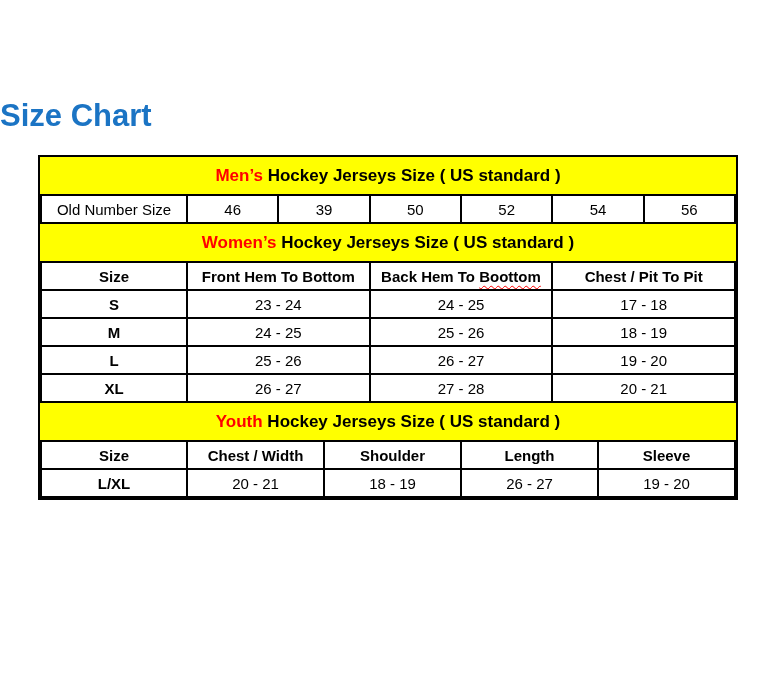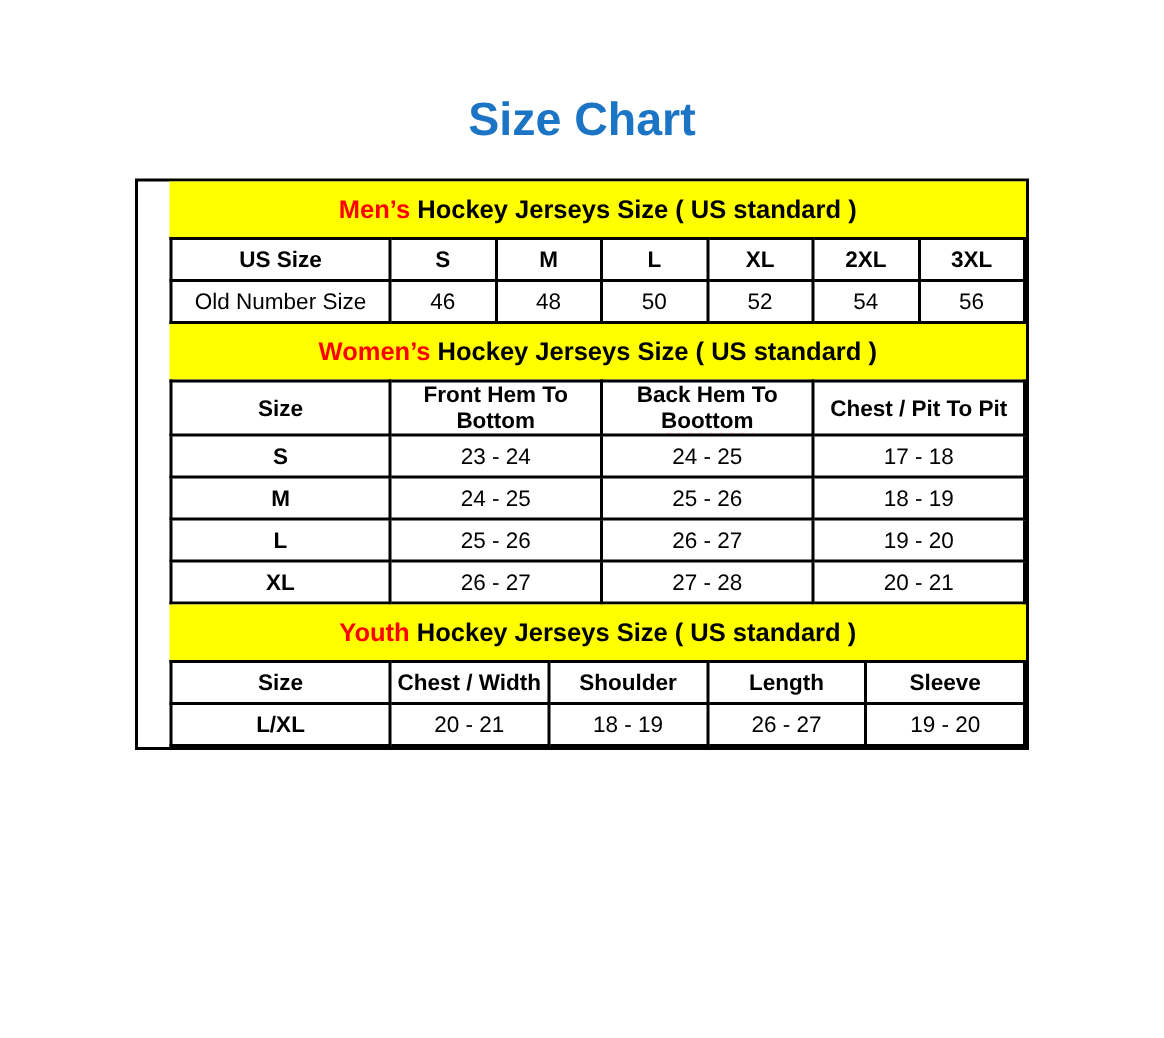--- a/index.html
+++ b/index.html
@@ -13,32 +13,31 @@
     margin: 0;
     padding: 0;
     background: #ffffff;
     width: 776px;
     height: 692px;
     overflow: hidden;
     font-family: "Liberation Sans", sans-serif;
     color: #000000;
   }
   .page-title {
-    margin: 62px 0 0 0;
-    text-align: center;
+    margin: 98px 0 0 0;
+    text-align: left;
     font-size: 31px;
     font-weight: bold;
     color: var(--blue);
     letter-spacing: 0px;
   }
   .chart {
-    width: 596px;
+    width: 700px;
     margin: 21px auto 0 auto;
     border: 2px solid var(--border);
-    padding-left: 21px;
   }
   .banner {
     height: 37px;
     background: var(--yellow);
     display: flex;
     align-items: center;
     justify-content: center;
     font-weight: bold;
     font-size: 17px;
     white-space: pre;
@@ -84,33 +83,24 @@
     <colgroup>
         <col class="label-col">
         <col>
         <col>
         <col>
         <col>
         <col>
         <col>
       </colgroup>
     <tbody>
-        <tr>
-      <th>US Size</th>
-      <th>S</th>
-      <th>M</th>
-      <th>L</th>
-      <th>XL</th>
-      <th>2XL</th>
-      <th>3XL</th>
-    </tr>
     <tr>
       <td>Old Number Size</td>
       <td>46</td>
-      <td>48</td>
+      <td>39</td>
       <td>50</td>
       <td>52</td>
       <td>54</td>
       <td>56</td>
     </tr>
   </tbody>
     </table>
 
   <div class="banner"><span class="hl">Women’s</span><span> Hockey Jerseys Size ( US standard )</span></div>
 

